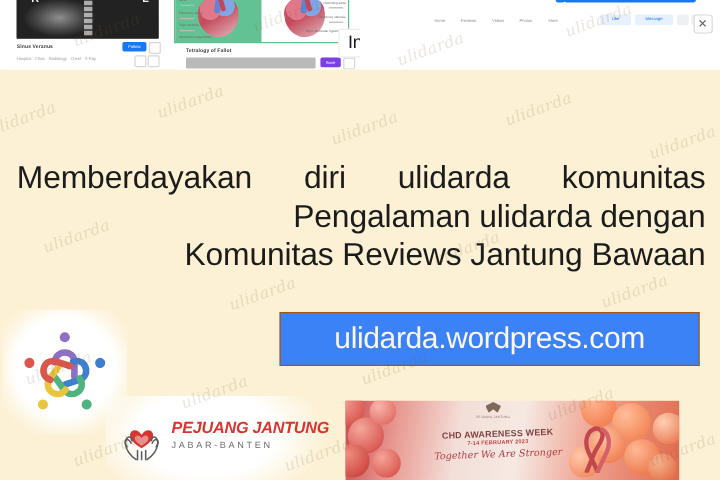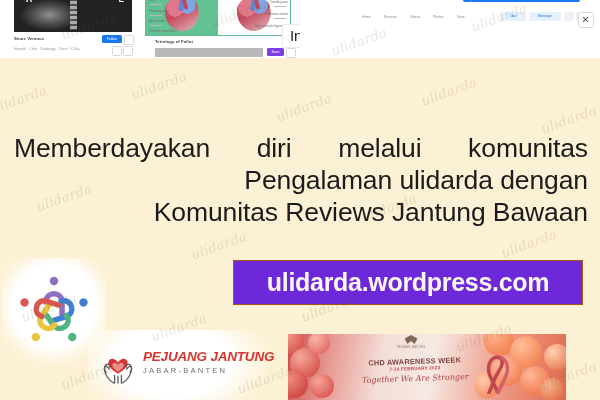--- a/index.html
+++ b/index.html
@@ -266,27 +266,26 @@
   .headline .hl-line.l1 {
     text-align: justify;
     text-align-last: justify;
   }
 
   
   .url-banner {
     position: absolute;
     left: 233px; top: 260px;
     width: 350px; height: 45px;
-    background: #6d28d9;
+    background: #3b82f6;
     border: 1px solid #a8550f;
     box-sizing: border-box;
     display: flex;
     align-items: center;
     justify-content: center;
-    font-weight: bold;
   }
   .url-text {
     color: #fbf6ee;
     font-size: 25px;
     line-height: 1;
     letter-spacing: -.3px;
     white-space: nowrap;
   }
 
   
@@ -491,21 +490,21 @@
 
       <div class="fb-action" style="left:200px; width:26px;">Like</div>
       <div class="fb-action" style="left:229px; width:32px;">Message</div>
       <div class="fb-sq" style="left:264px;"></div>
       <div class="fb-sq" style="left:276px;"></div>
       <div class="fb-close"></div>
     </div>
   </div>
 
   <div class="headline">
-    <span class="hl-line l1">Memberdayakan diri melalui komunitas</span>
+    <span class="hl-line l1">Memberdayakan diri ulidarda komunitas</span>
     <span class="hl-line">Pengalaman ulidarda dengan</span>
     <span class="hl-line">Komunitas Reviews Jantung Bawaan</span>
   </div>
 
   <div class="url-banner">
     <span class="url-text">ulidarda.wordpress.com</span>
   </div>
 
   <div class="community-logo">
     <svg width="104" height="104" viewBox="0 0 104 104" aria-hidden="true">

